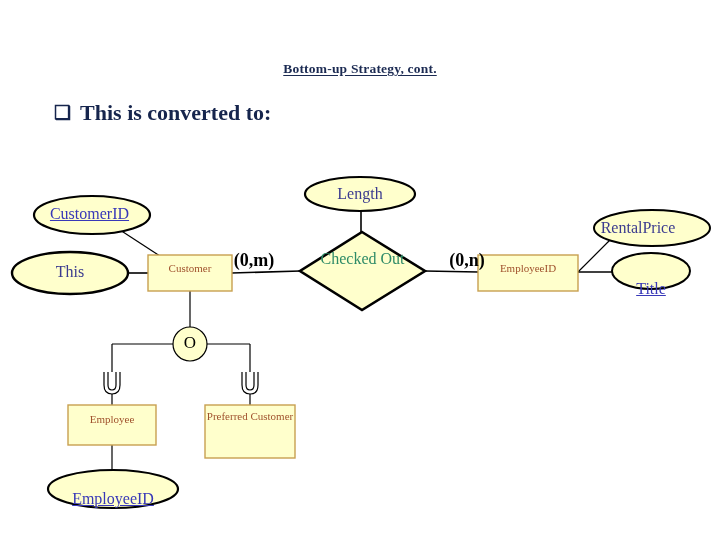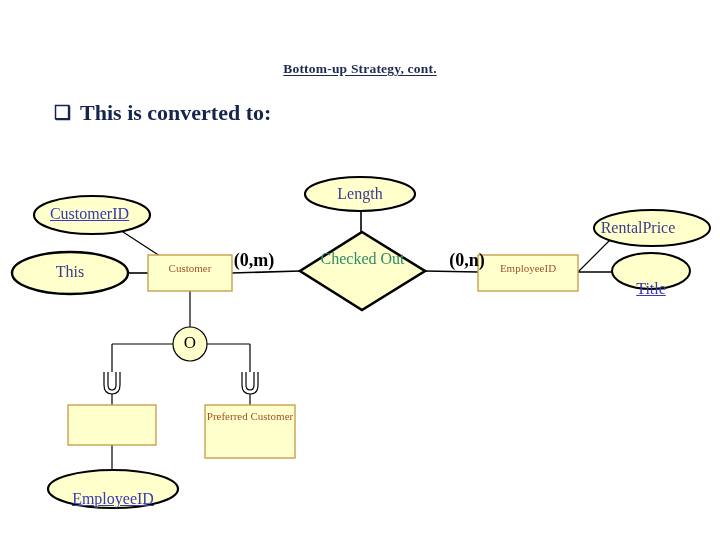--- a/index.html
+++ b/index.html
@@ -178,20 +178,21 @@
   <div class="lbl attr-label" style="left:588px; top:219px; width:100px;">RentalPrice</div>
 
   <div class="lbl attr-label key" style="left:612px; top:262px; width:78px;margin-top:18px;">Title</div>
 
   <div class="lbl attr-label key" style="left:48px; top:490px; width:130px;">EmployeeID</div>
 
   <div class="lbl entity-label" style="left:148px; top:263px; width:84px;">Customer</div>
 
   <div class="lbl entity-label" style="left:478px; top:263px; width:100px;">EmployeeID</div>
 
+  <div class="lbl entity-label" style="left:68px; top:414px; width:88px;">Employee</div>
 
   <div class="lbl rel-label" style="left:310px; top:250px; width:105px;">
     <span>Checked Out</span>
   </div>
 
   <div class="lbl entity-label" style="left:205px; top:411px; width:90px;">
     <span>Preferred Customer</span>
   </div>
 
   <div class="lbl card-label" style="left:233px; top:251px; width:42px;">(0,m)</div>

